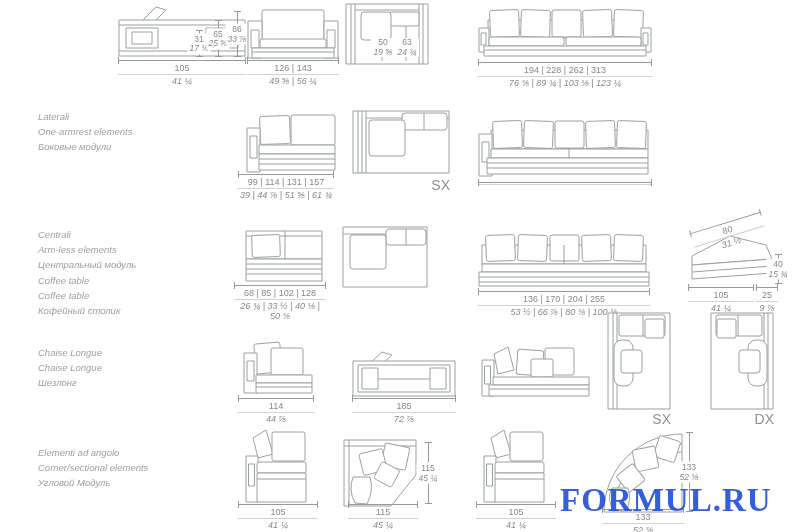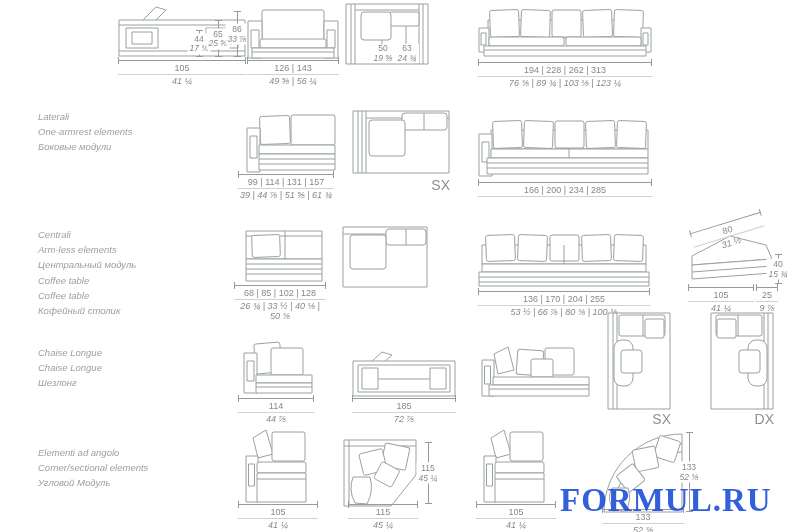--- a/index.html
+++ b/index.html
@@ -22,21 +22,21 @@
   .dimv{position:absolute;}
   .dimv .vl{position:absolute;left:50%;top:0;bottom:0;width:1px;background:#97999b;}
   .dimv .vl::before,.dimv .vl::after{content:"";position:absolute;left:-3px;width:7px;height:1px;background:#97999b;}
   .dimv .vl::before{top:0;}
   .dimv .vl::after{bottom:0;}
   .dimv .vt{position:absolute;top:50%;left:50%;transform:translate(-50%,-50%);
             background:#fff;text-align:center;font-size:8.5px;line-height:9.5px;padding:1px 2px;white-space:nowrap;}
   .dimv .vt .cm{display:block;}
   .dimv .vt .in{display:block;font-style:italic;}
   
-  .ptxt{position:absolute;background:#fff;text-align:center;font-size:8.5px;line-height:9.5px;padding:0 1px;margin-top:6px;}
+  .ptxt{position:absolute;background:#fff;text-align:center;font-size:8.5px;line-height:9.5px;padding:0 1px;}
   .ptxt .cm{display:block;}
   .ptxt .in{display:block;font-style:italic;}
   .rowlabel{position:absolute;font-size:9.5px;line-height:15px;color:#9b9ea1;white-space:nowrap;font-style:italic;}
   .planlabel{position:absolute;text-align:right;font-size:14px;color:#8d9093;}
   .ddiag{transform:rotate(-17deg);transform-origin:50% 50%;}
   .watermark{position:absolute;left:560px;top:482px;font-family:"Liberation Serif",serif;
              font-weight:bold;font-size:33px;letter-spacing:1px;color:#1d4ed8;opacity:.9;z-index:9;}
 </style>
 </head>
 <body>
@@ -81,21 +81,21 @@
 <div class="dimh" style="left:118px;top:60px;width:128px">
   <div class="dl"></div>
     <div class="cm">105</div>
   <div class="sep"></div>
     <div class="in">41 ¼</div>
 </div>
 
 <div class="dimv" style="left:188px;top:30px;height:27px;width:22px">
   <div class="vl"></div>
   <div class="vt">
-      <span class="cm">44</span>
+      <span class="cm">31</span>
       <span class="in">17 ⅜</span>
     </div>
 </div>
 <div class="dimv" style="left:207px;top:20px;height:37px;width:22px">
   <div class="vl"></div>
   <div class="vt">
       <span class="cm">65</span>
       <span class="in">25 ⅝</span>
     </div>
 </div>
@@ -207,21 +207,20 @@
   <rect x="1" y="16" width="13" height="42"></rect>
   <rect x="4" y="24" width="7" height="20"></rect>
   <rect x="13" y="31" width="157" height="9"></rect>
   <line x1="91" y1="31" x2="91" y2="40"></line>
   <rect x="9" y="40" width="161" height="16"></rect>
   <line x1="9" y1="45" x2="170" y2="45"></line>
   <line x1="9" y1="50" x2="170" y2="50"></line>
 </svg>
 <div class="dimh" style="left:478px;top:182px;width:174px">
   <div class="dl"></div>
-    <div class="cm">166 | 200 | 234 | 285</div>
   <div class="sep"></div>
 </div>
 
 <svg class="draw" style="left:245px;top:229px" width="78" height="54" viewBox="0 0 78 54">
   <rect x="1" y="2" width="76" height="28"></rect>
   <line x1="1" y1="7" x2="77" y2="7"></line>
   <rect x="7" y="6" width="28" height="22" rx="2" transform="rotate(-2 21 17)"></rect>
   <line x1="40" y1="2" x2="40" y2="30"></line>
   <rect x="1" y="30" width="76" height="22"></rect>
   <line x1="1" y1="35" x2="77" y2="35"></line>

